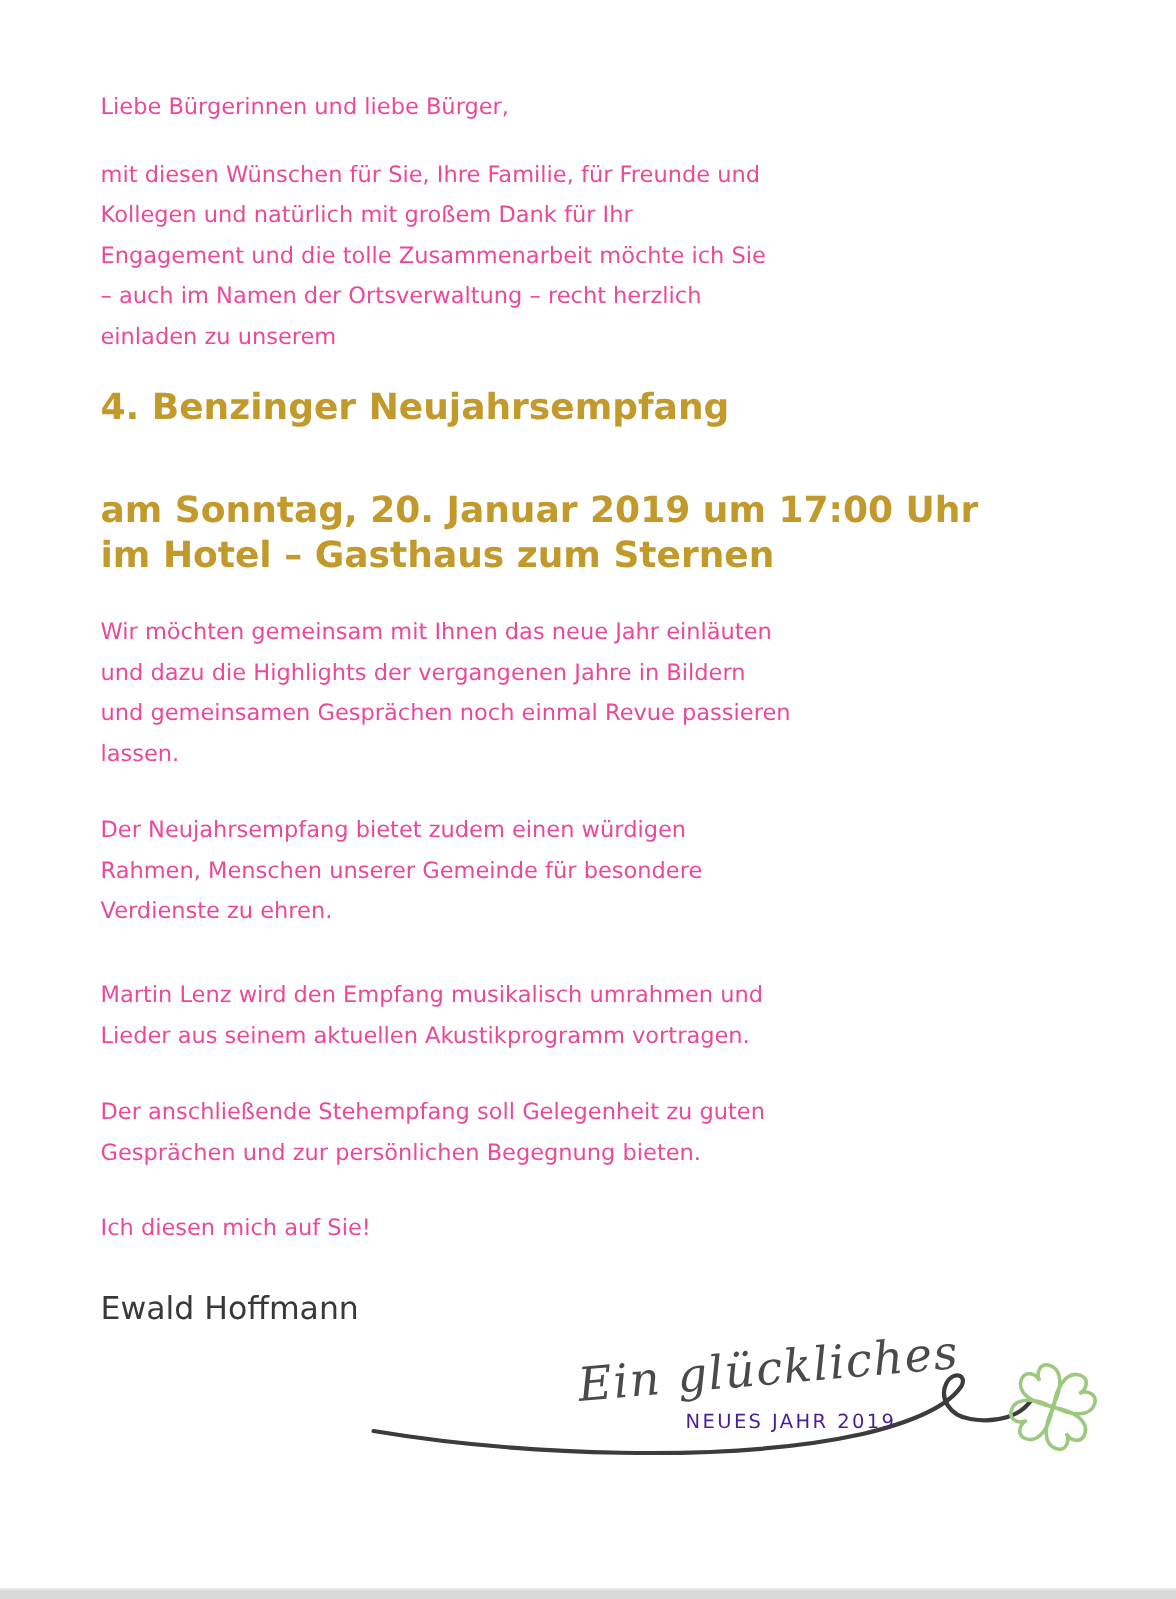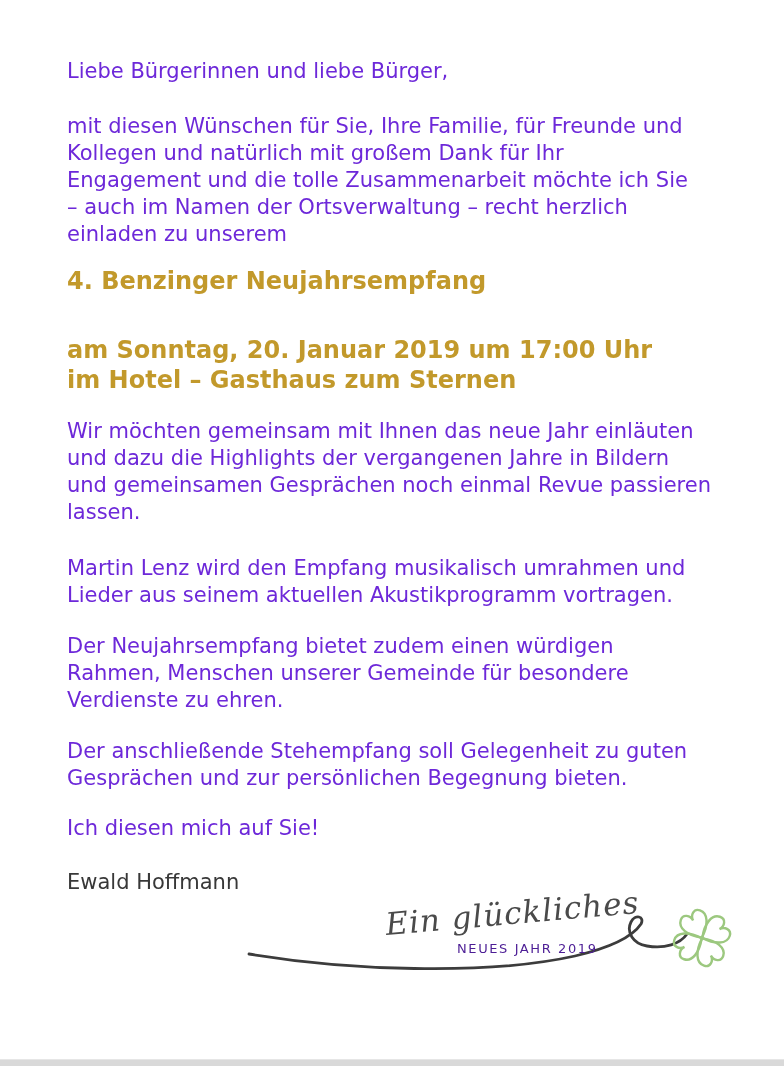--- a/index.html
+++ b/index.html
@@ -13,26 +13,26 @@
     overflow: hidden;
   }
   .content {
     position: absolute;
     left: 67px;
     top: 58px;
     width: 706px;
   }
   .para {
     margin: 0;
-    font-size: 21px;
+    font-size: 15px;
     line-height: 27px;
     white-space: pre-line;
-    color: #6d28d9;
+    color: #ec4899;
   }
-  .mt30 { margin-top: 28px; }
+  .mt30 { margin-top: 18px; }
   .gold { color: #c2992b; font-weight: bold; margin: 0; }
   .center-block { width: 656px; }
   .event-title {
     margin-top: 18px;
     font-size: 24px;
     line-height: 30px;
   }
   .event-date {
     margin-top: 39px;
     font-size: 24px;
@@ -103,25 +103,25 @@
 einladen zu unserem</p>
 
     <h1 class="gold center-block event-title">4. Benzinger Neujahrsempfang</h1>
     <h2 class="gold center-block event-date">am Sonntag, 20. Januar 2019 um 17:00 Uhr
 im Hotel – Gasthaus zum Sternen</h2>
 
     <p class="para p1">Wir möchten gemeinsam mit Ihnen das neue Jahr einläuten
 und dazu die Highlights der vergangenen Jahre in Bildern
 und gemeinsamen Gesprächen noch einmal Revue passieren
 lassen.</p>
-    <p class="para p3">Martin Lenz wird den Empfang musikalisch umrahmen und
-Lieder aus seinem aktuellen Akustikprogramm vortragen.</p>
     <p class="para p2">Der Neujahrsempfang bietet zudem einen würdigen
 Rahmen, Menschen unserer Gemeinde für besondere
 Verdienste zu ehren.</p>
+    <p class="para p3">Martin Lenz wird den Empfang musikalisch umrahmen und
+Lieder aus seinem aktuellen Akustikprogramm vortragen.</p>
     <p class="para p4">Der anschließende Stehempfang soll Gelegenheit zu guten
 Gesprächen und zur persönlichen Begegnung bieten.</p>
     <p class="para closing">Ich diesen mich auf Sie!</p>
 
     <div class="signature">
       <div>Ewald Hoffmann</div>
     </div>
   </div>
 
   <div class="graphic">

